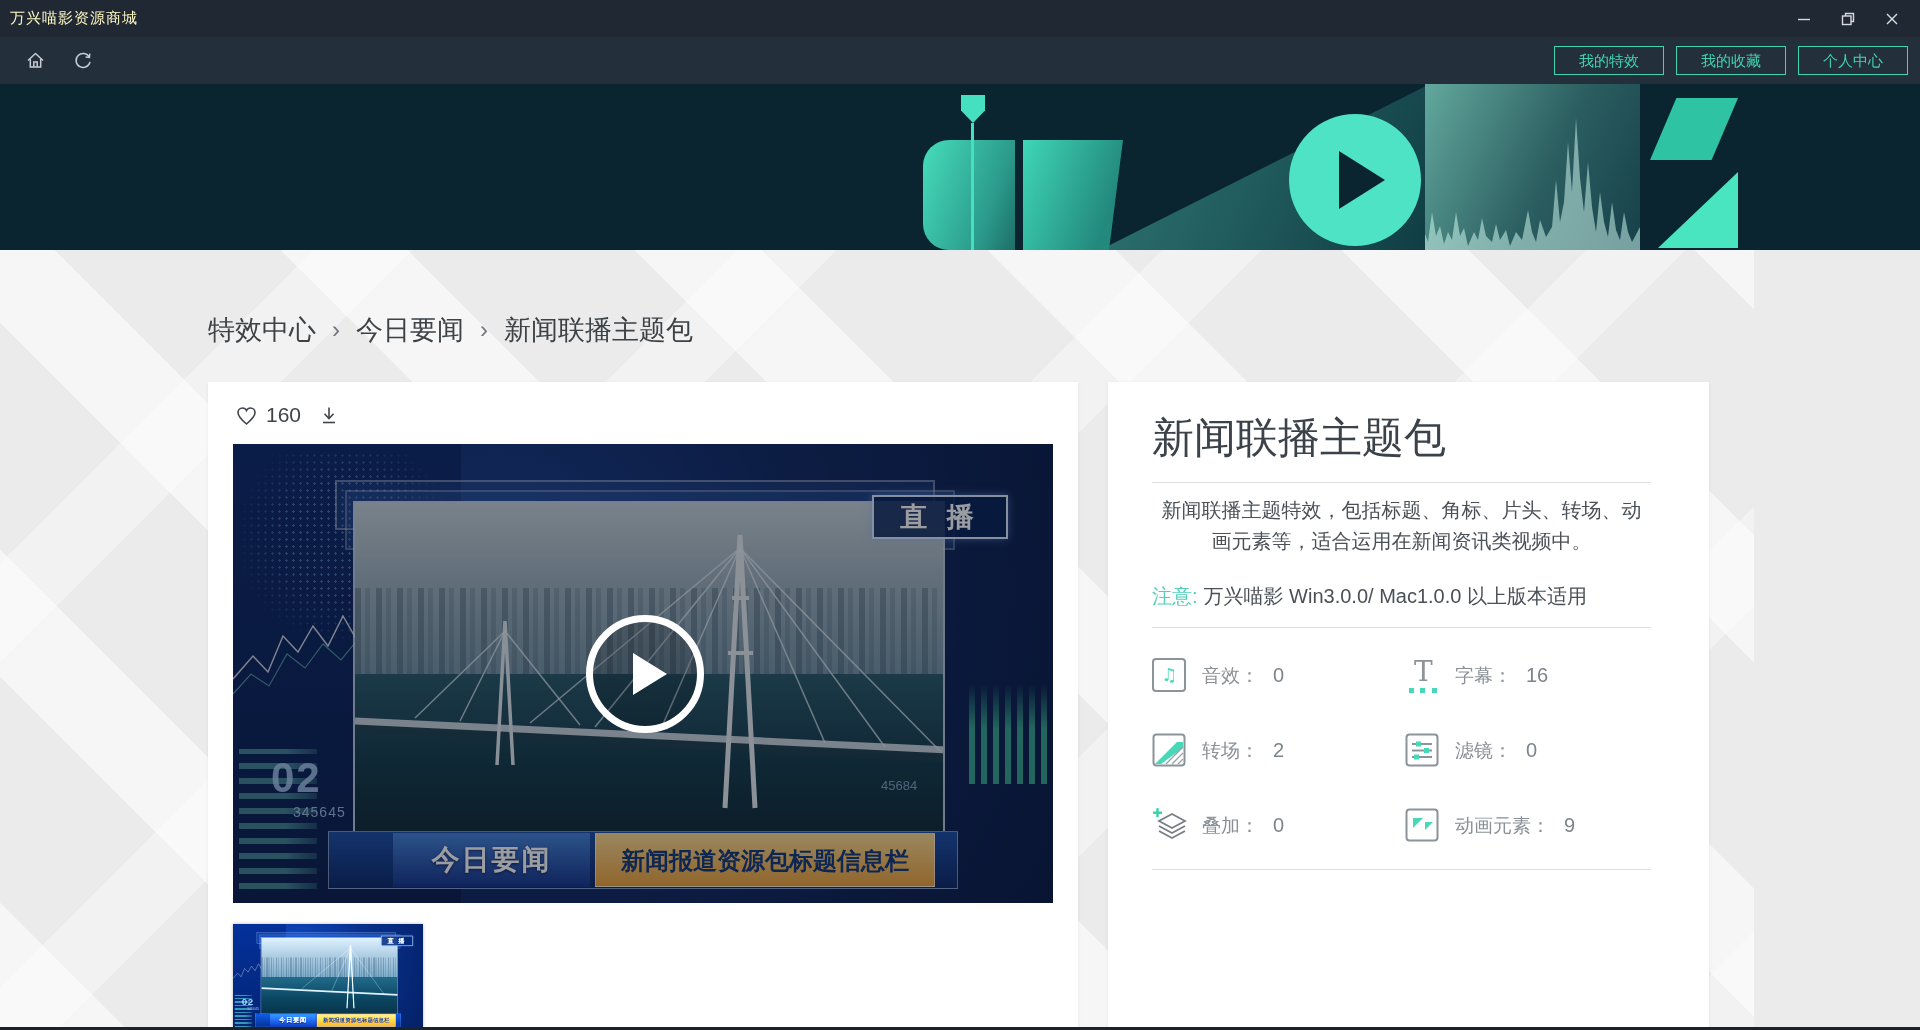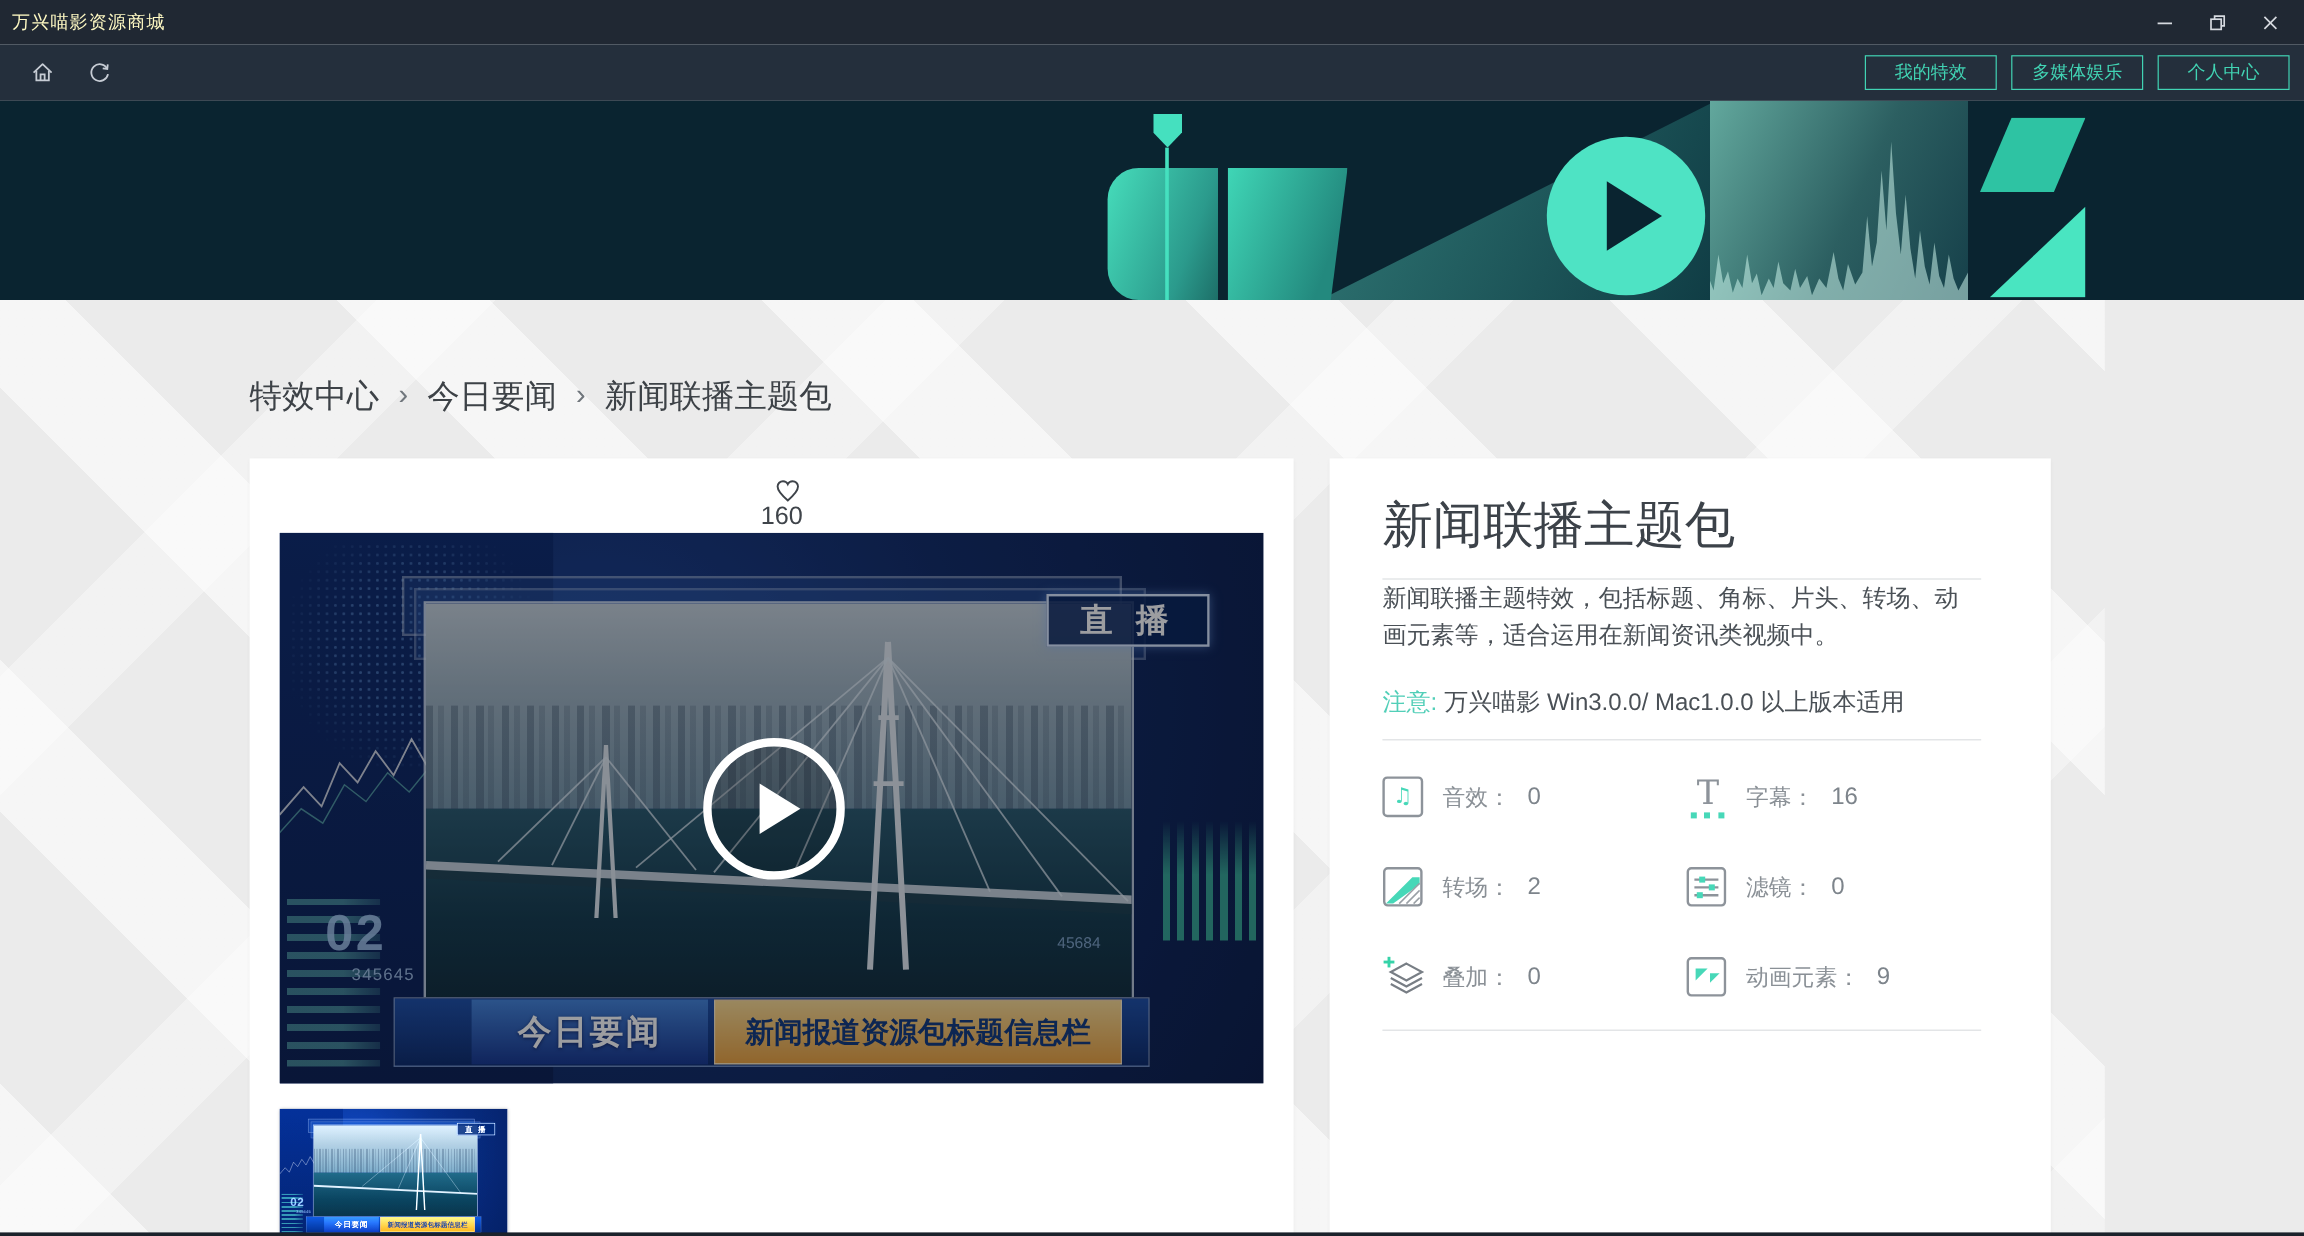--- a/index.html
+++ b/index.html
@@ -66,21 +66,21 @@
   .breadcrumb { position:absolute; left:208px; top:62px; font-size:27px; color:#3d4247;
     display:flex; align-items:center; }
   .breadcrumb .crumb { cursor:pointer; }
   .breadcrumb .sep { color:#70767c; margin:0 16px; font-size:24px; }
 
   .card { position:absolute; background:#fff; box-shadow:0 1px 4px rgba(0,0,0,.06); }
   .left-card { left:208px; top:132px; width:870px; height:700px; }
   .right-card { left:1108px; top:132px; width:601px; height:700px; padding:0 58px 0 44px; }
 
   
-  .actions { display:flex; align-items:center; margin:16px 0 0 27px; height:34px;flex-direction:column; }
+  .actions { display:flex; align-items:center; margin:16px 0 0 27px; height:34px; }
   .actions svg { stroke:#3f444a; fill:none; stroke-width:1.6; }
   .like-btn, .dl-btn { background:none; border:none; cursor:pointer; display:flex; align-items:center; padding:0; }
   .like-count { font-size:21px; color:#3f444a; margin:0 18px 0 8px; }
   .preview-box { position:relative; width:820px; height:459px; margin:12px 0 0 25px;
     overflow:hidden; cursor:pointer; }
   .thumb { position:relative; width:190px; height:106px; margin:21px 0 0 25px;
     overflow:hidden; cursor:pointer; box-shadow:0 0 3px rgba(0,0,0,.3); }
   .thumb .scene { transform:scale(0.2317); transform-origin:top left; filter:saturate(1.35) brightness(1.15); }
 
   
@@ -138,21 +138,21 @@
   .s-overlay { position:absolute; inset:0; background:rgba(8,10,18,.40); }
   .s-play { position:absolute; left:353px; top:171px; width:118px; height:118px; border-radius:50%;
     border:7px solid #fff; background:rgba(0,0,0,.15); display:flex; align-items:center;
     justify-content:center; cursor:pointer; }
   .s-play .s-play-tri { width:0; height:0; margin-left:10px;
     border-left:34px solid #fff; border-top:21px solid transparent; border-bottom:21px solid transparent; }
 
   
   .prod-title { margin-top:30px; font-size:42px; line-height:52px; font-weight:500; color:#3c4249; }
   .divider { border:none; border-top:1px solid #dcdfe2; margin-top:18px; }
-  .prod-desc { margin-top:1px; font-size:20px; line-height:31px; color:#4a5056; }
+  .prod-desc { margin-top:12px; font-size:20px; line-height:31px; color:#4a5056;text-align:center; }
   .prod-note { margin-top:26px; font-size:20px; color:#4a5056; }
   .note-label { color:var(--note,#52cfb8); margin-right:6px; }
   .divider2 { border:none; border-top:1px solid #dcdfe2; margin-top:17px; }
   .stats { margin-top:10px; display:grid; grid-template-columns:253px auto; grid-auto-rows:75px; }
   .stat { display:flex; align-items:center; }
   .stat-icon { width:38px; height:36px; position:relative; flex:0 0 38px; }
   .stat-label { font-size:19px; color:#8a9096; margin-left:12px; }
   .stat-value { font-size:20px; color:#7d848b; margin-left:14px; }
   .boxed { width:34px; height:34px; border:2px solid #8d939a; border-radius:4px;
     display:flex; align-items:center; justify-content:center; }
@@ -205,21 +205,21 @@
       </svg>
     </button>
     <button class="nav-icon-btn">
       <svg width="20" height="20" viewBox="0 0 20 20">
         <path d="M16.3 6.2 A7 7 0 1 0 17 10.8"></path>
         <polyline points="16.8,2.6 16.4,6.5 12.6,5.9"></polyline>
       </svg>
     </button>
     <div class="nav-buttons">
       <button class="nav-pill">我的特效</button>
-      <button class="nav-pill">多媒体娱乐</button>
+      <button class="nav-pill">我的收藏</button>
       <button class="nav-pill">个人中心</button>
     </div>
   </div>
 
   <div class="banner">
     <div class="b-ramp"></div>
     <div class="b-clip1"></div>
     <div class="b-clip2"></div>
     <div class="b-pin-head"></div>
     <div class="b-pin-line"></div>

